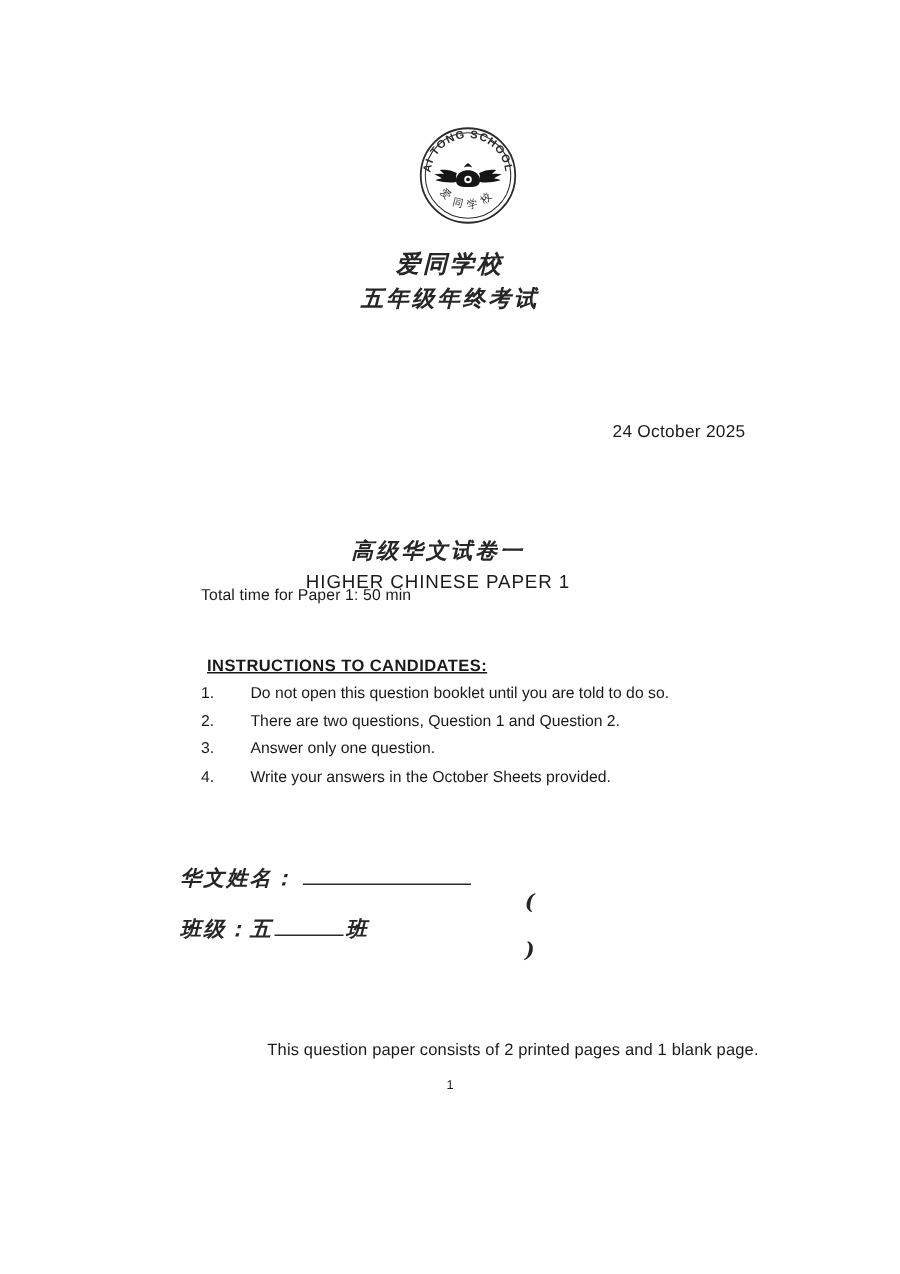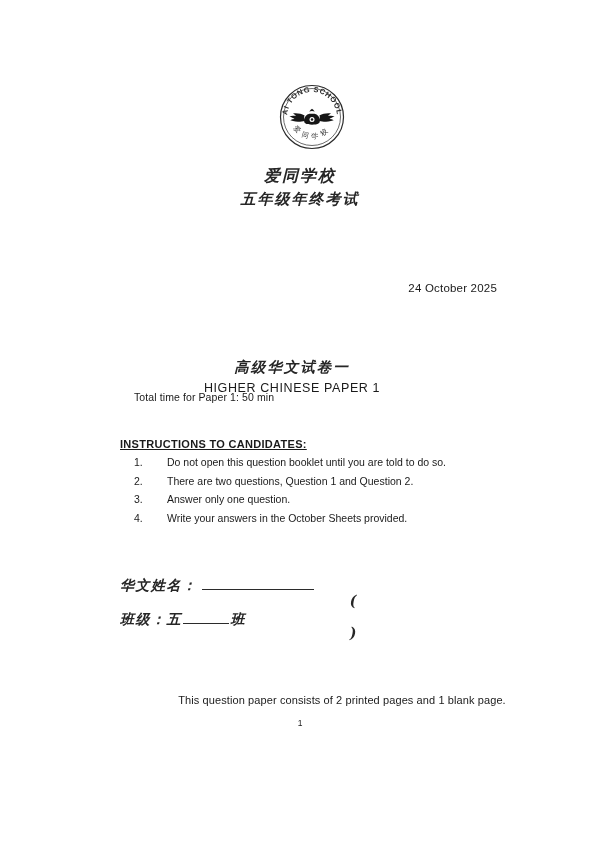--- a/index.html
+++ b/index.html
@@ -84,21 +84,21 @@
   #total-time {
     position: absolute;
     left: 134px;
     top: 391px;
     font-size: 10.5px;
     letter-spacing: 0.1px;
   }
   
   #instructions-heading {
     position: absolute;
-    left: 120px;
+    left: 138px;
     top: 438px;
     font-size: 11px;
     font-weight: bold;
     text-decoration: underline;
     letter-spacing: 0.3px;
   }
   #instructions-list {
     position: absolute;
     left: 134px;
     top: 456px;

